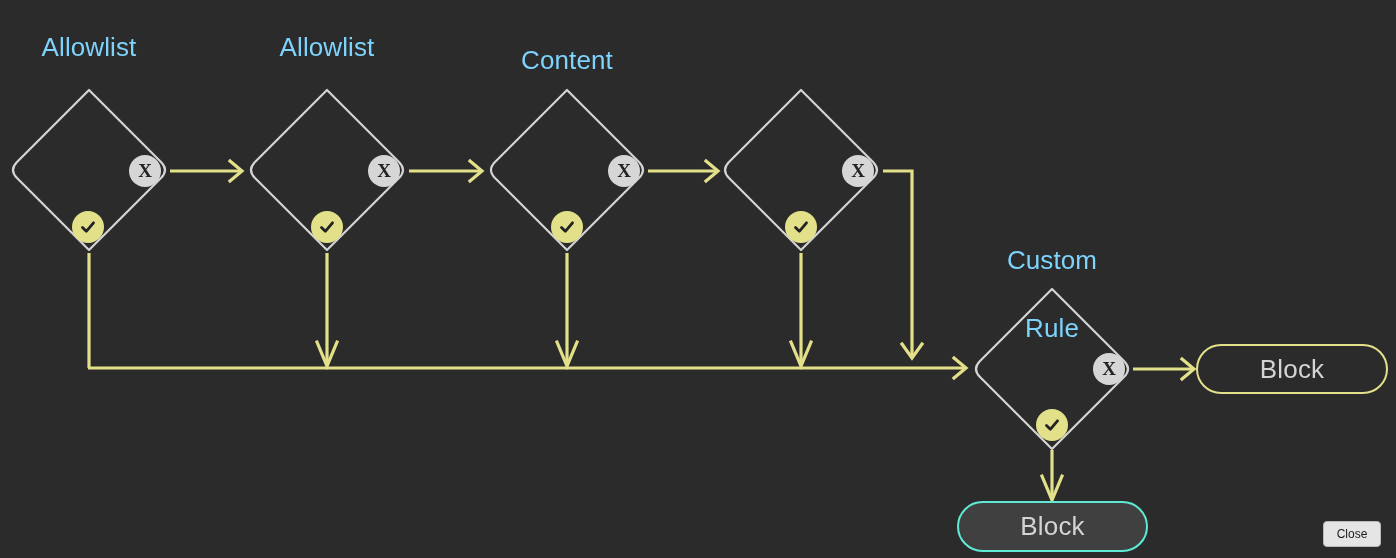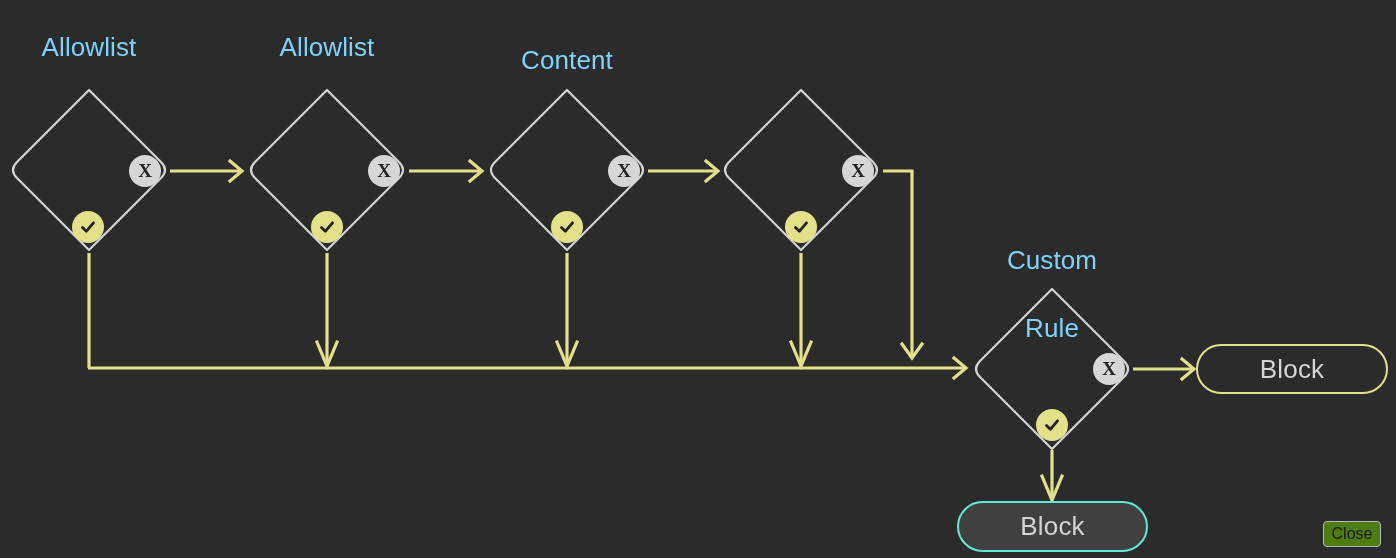--- a/index.html
+++ b/index.html
@@ -75,25 +75,25 @@
     border: 2px solid #e3e08a;
     background: transparent;
   }
   .terminal-block {
     border: 2px solid #5eead4;
     background: #404040;
   }
   .close-button {
     position: absolute;
     box-sizing: border-box;
-    background: #4d7c0f;
+    background: #e5e5e5;
     color: #1a1a1a;
     border: 1px solid #b9b9b9;
     border-radius: 4px;
-    font-size: 16px;
+    font-size: 12px;
     display: flex;
     align-items: center;
     justify-content: center;
     cursor: pointer;
     text-align: center;
   }
 </style>
 </head>
 <body>
 

